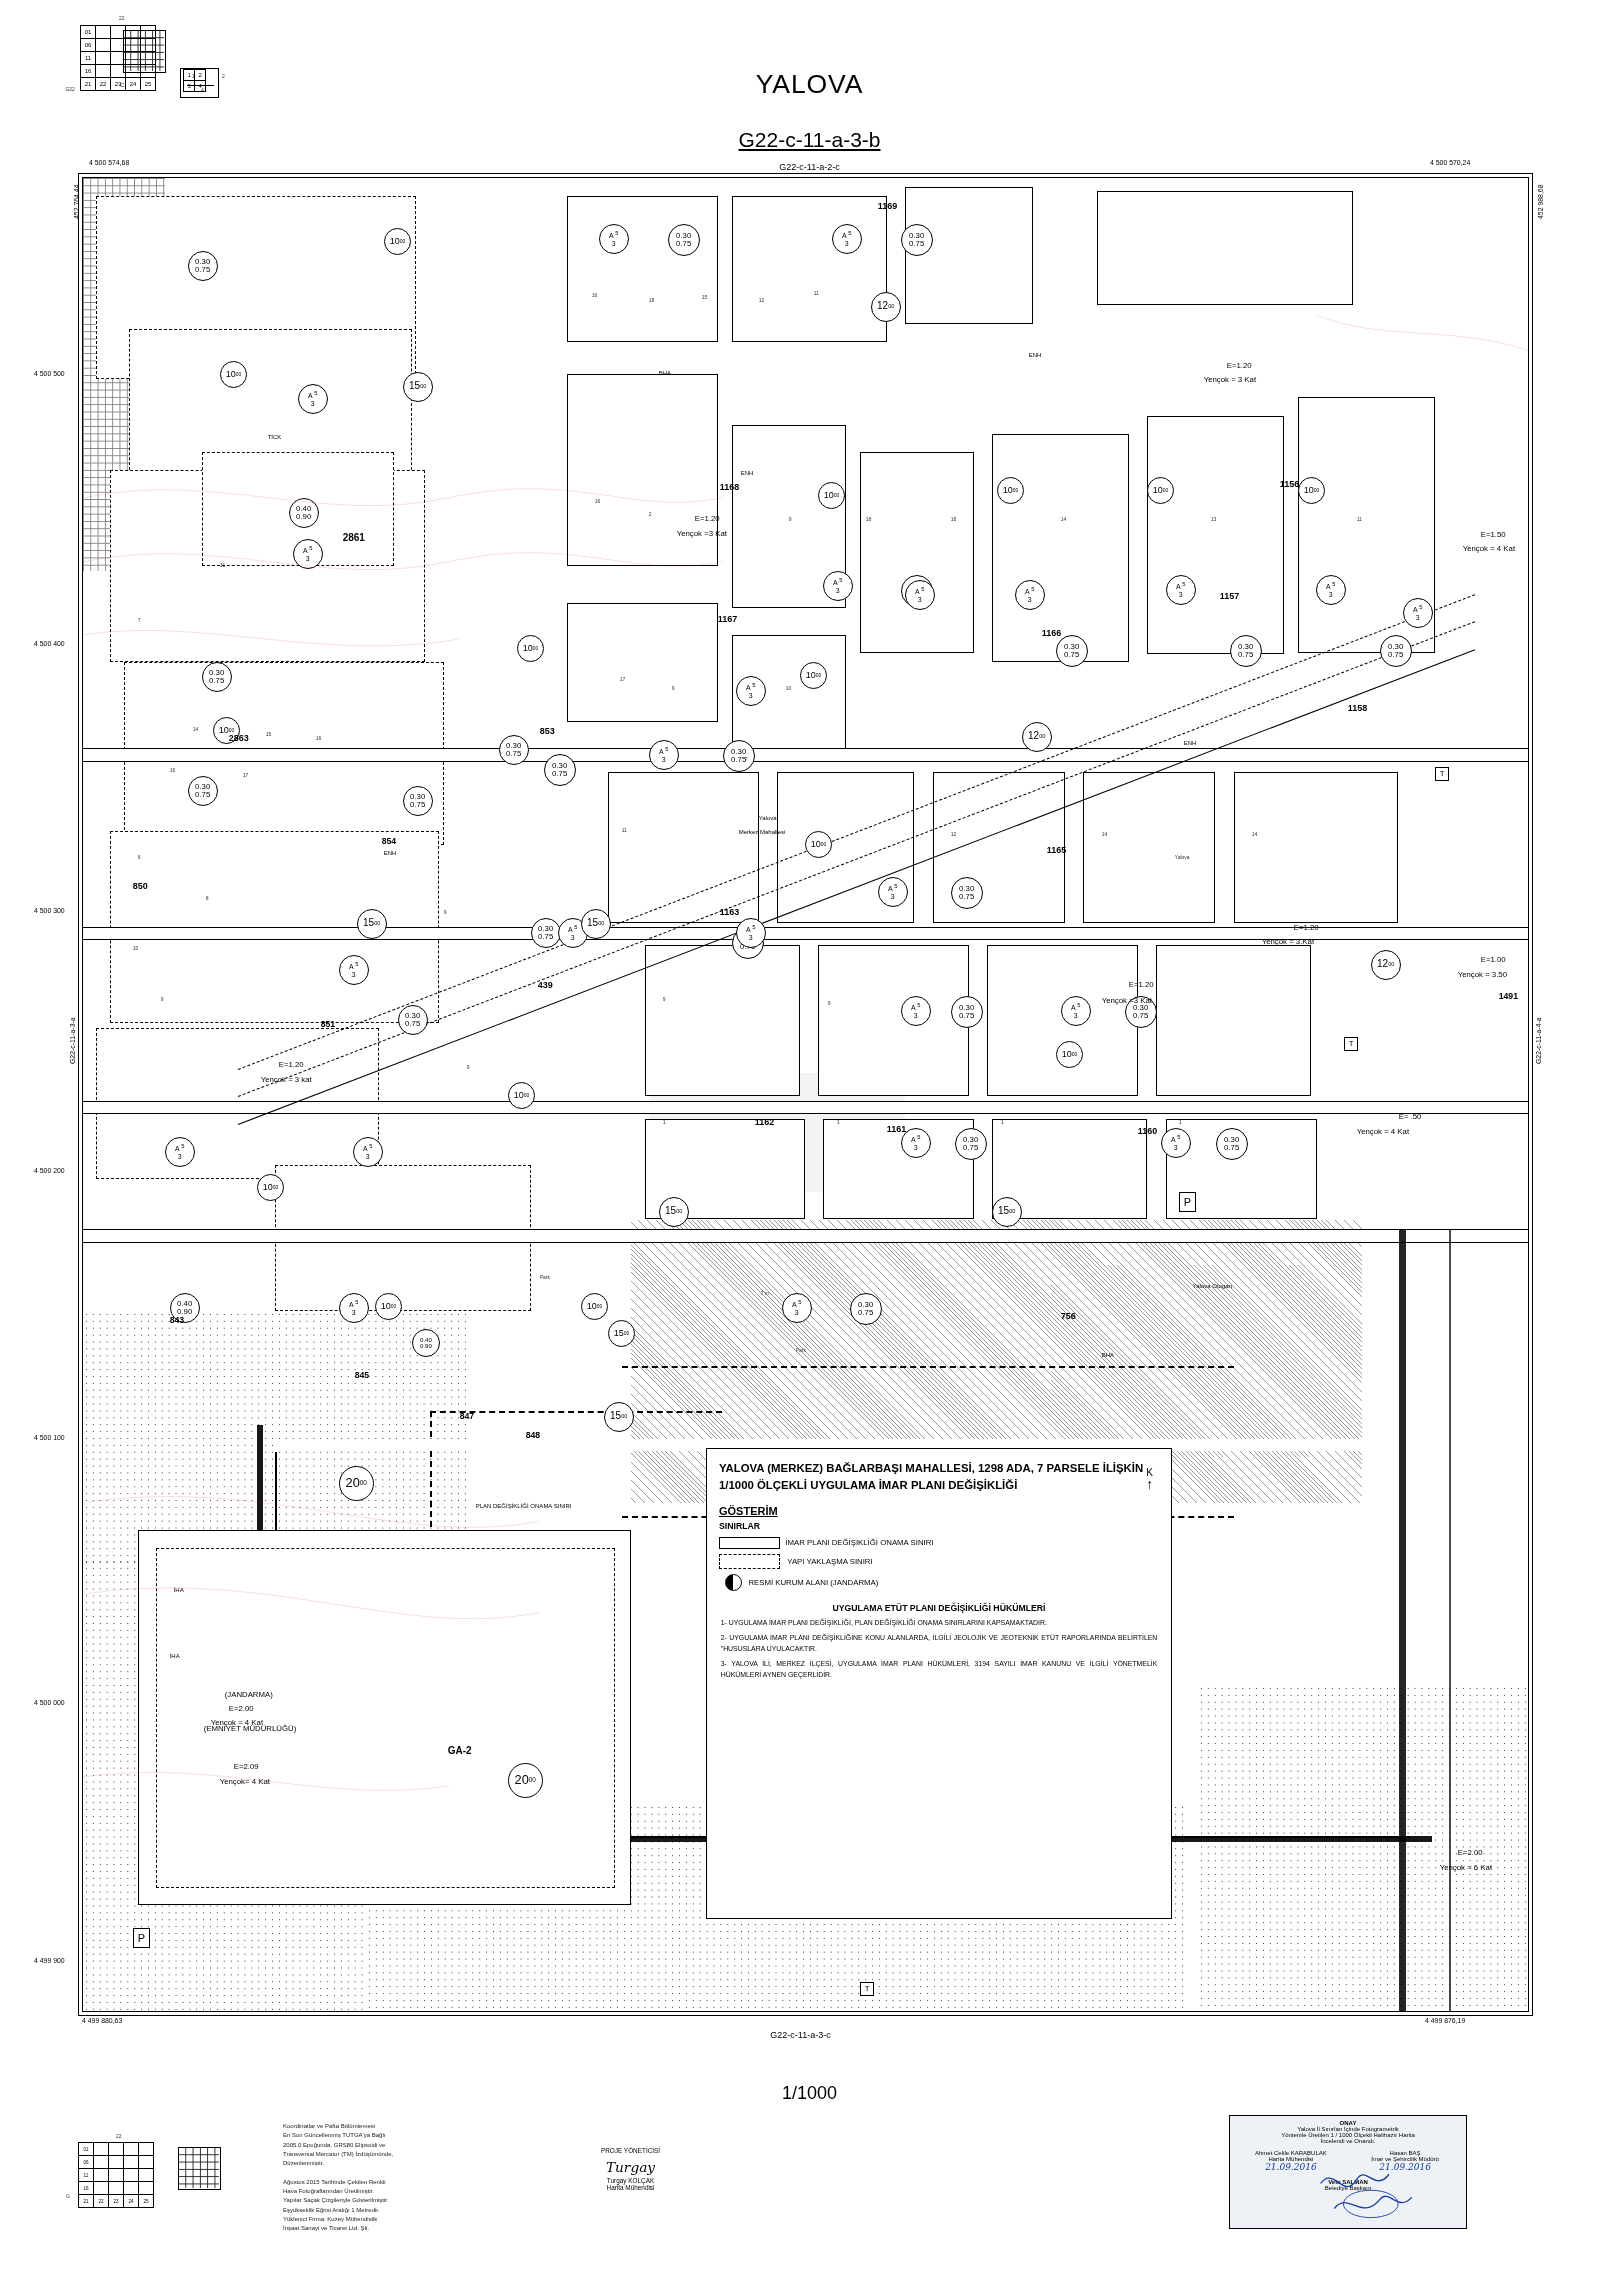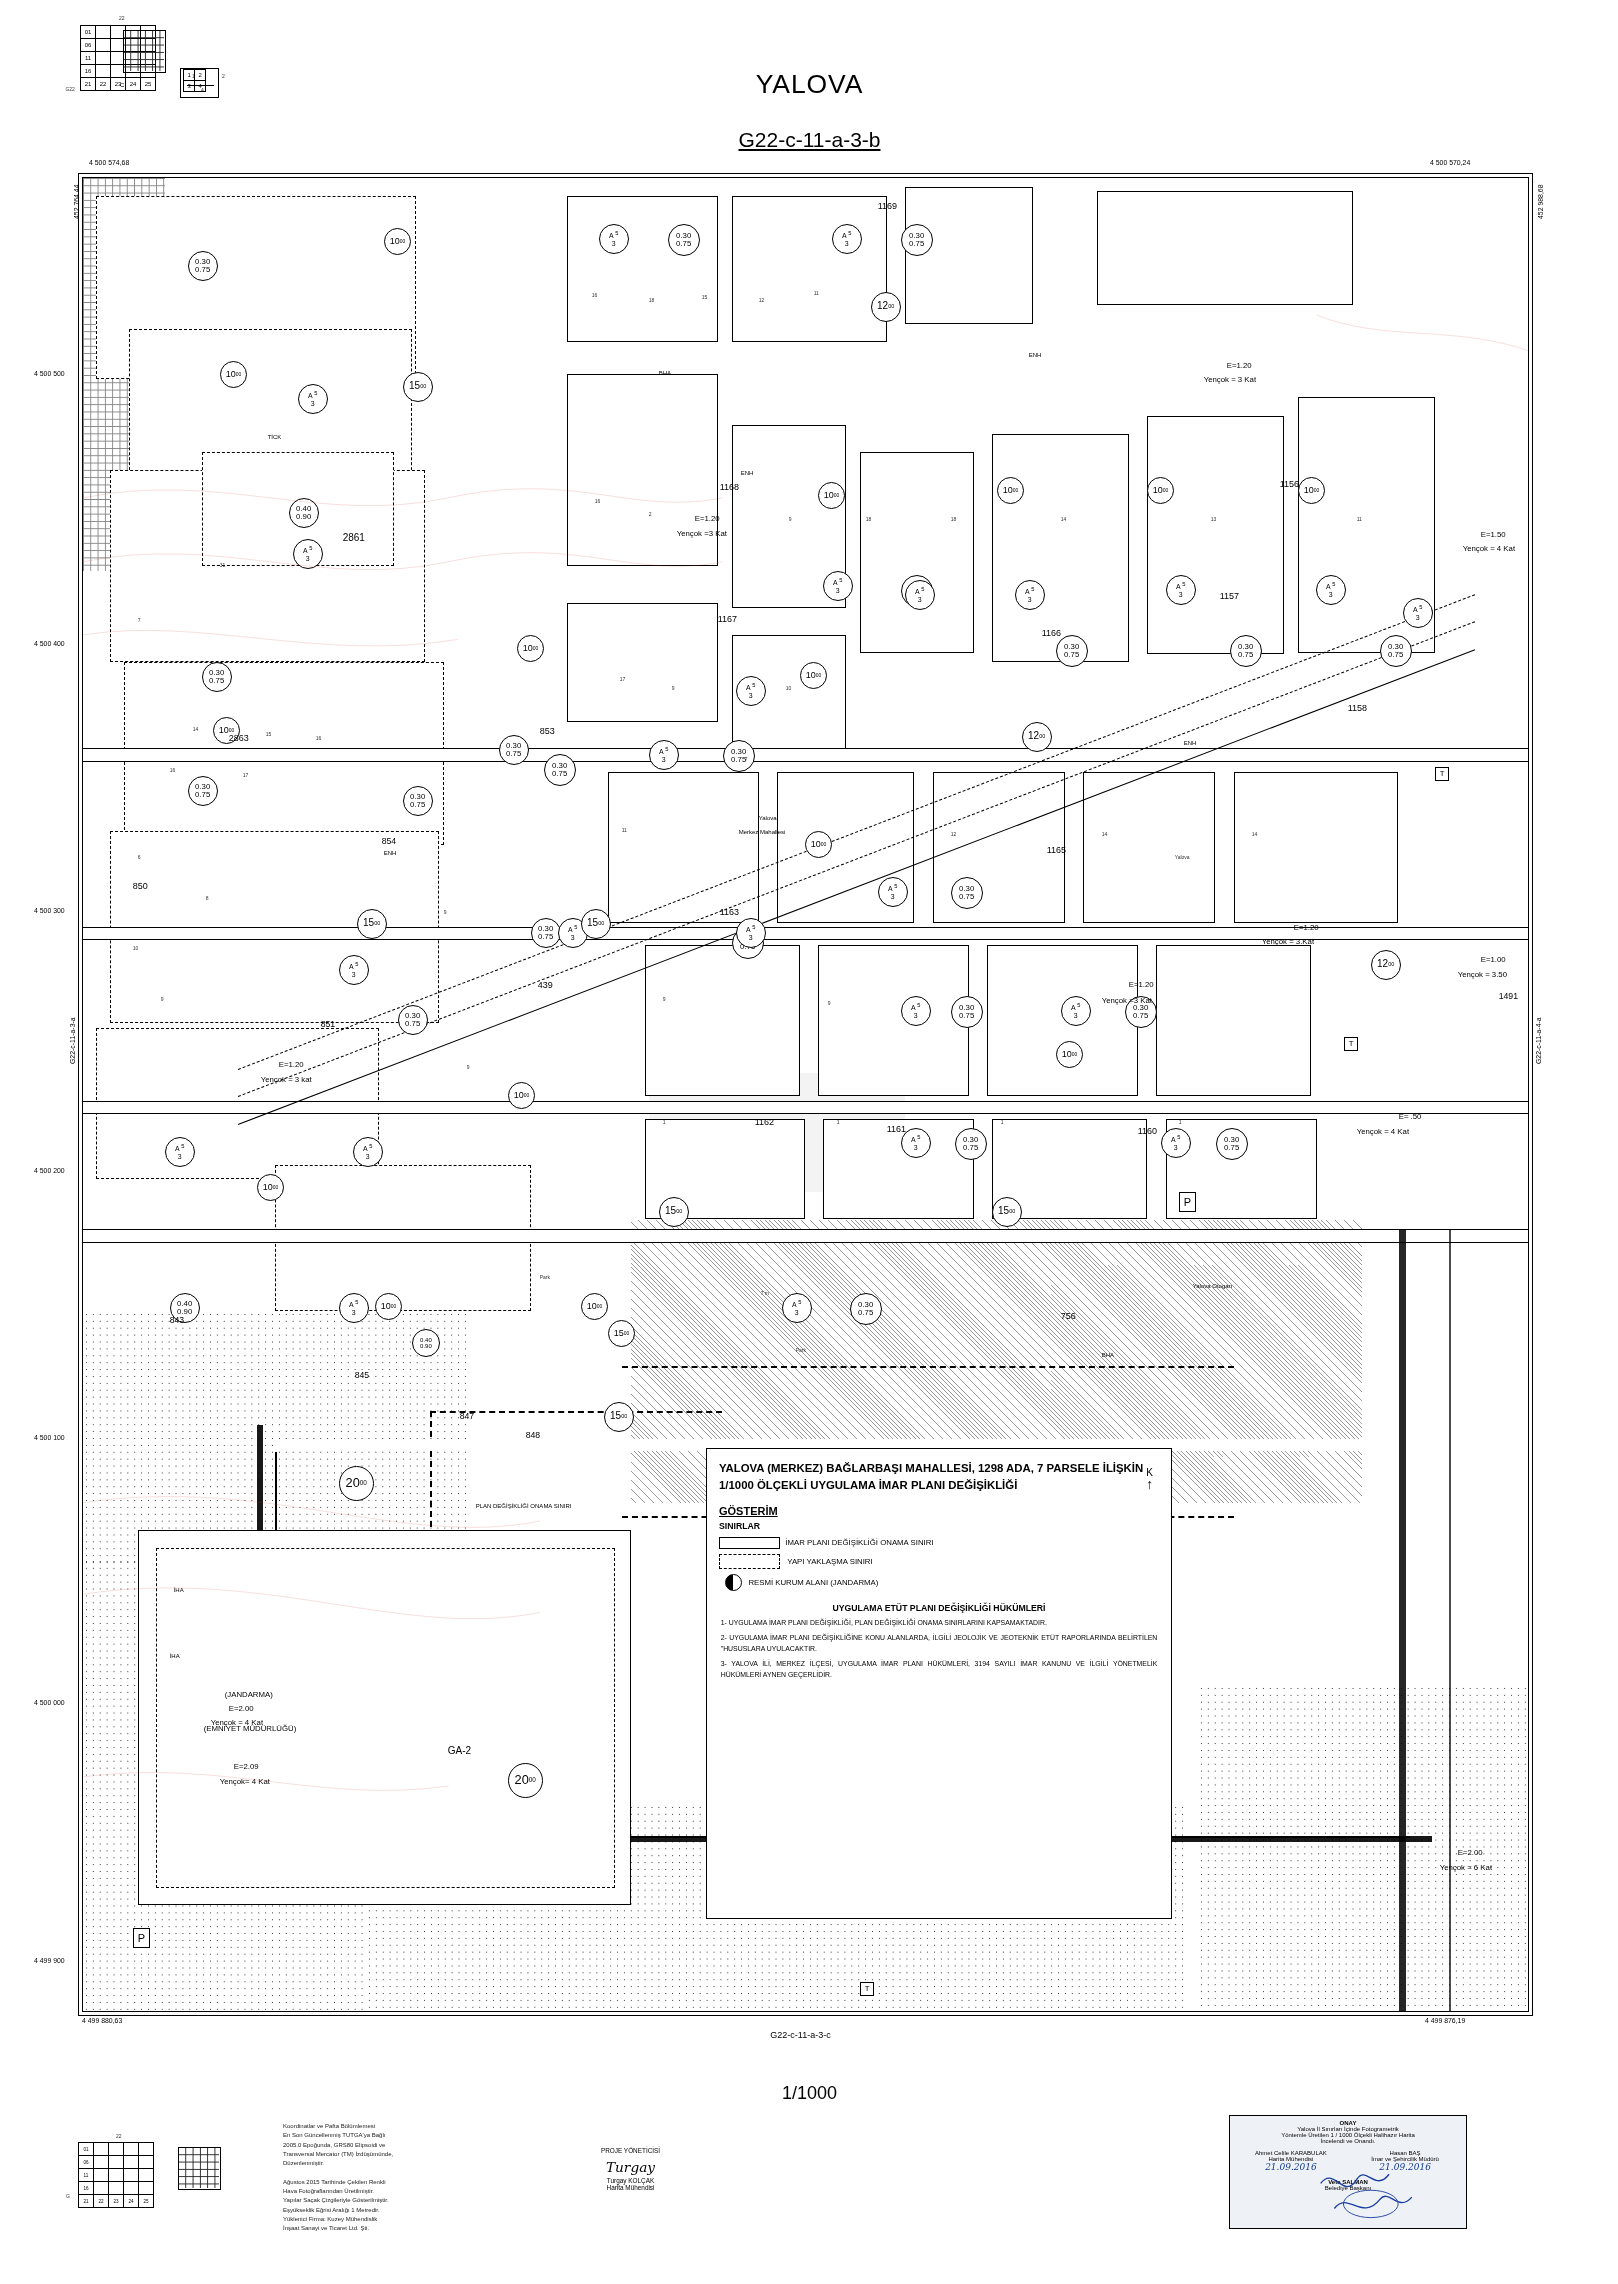--- a/index.html
+++ b/index.html
@@ -34,21 +34,21 @@
   .blk{position:absolute;box-sizing:border-box;}
   .parcel{position:absolute;box-sizing:border-box;border:0.7px solid #000;background:#fff;}
   .parcel.dash{border-style:dashed;}
   .road{position:absolute;background:#fff;}
 
   .badge{position:absolute;border:0.7px solid #000;border-radius:50%;background:#fff;display:flex;align-items:center;justify-content:center;text-align:center;font-size:7.8px;line-height:1.05;}
   .badge .a{font-size:6.9px;}
   .lbl{position:absolute;font-size:7.8px;white-space:nowrap;}
   .lbl.sm{font-size:6px;}
   .lbl.xs{font-size:5px;color:#333;}
-  .lbl.b{font-weight:normal;}
+  .lbl.b{font-weight:bold;}
   .thickdash{position:absolute;border-top:2.7px dashed #000;}
 
   
   .coord{position:absolute;font-size:6.9px;}
   .coord.vert{transform:rotate(-90deg);transform-origin:left top;white-space:nowrap;}
 
   
   .legend{position:absolute;left:706px;top:1448px;width:466px;height:471px;border:1.4px solid #000;background:#fff;padding:0;box-sizing:border-box;}
   .legend h1{font-size:11.4px;margin:11px 12px 0 12px;line-height:1.45;font-weight:bold;}
   .legend h2{font-size:11px;margin:12px 12px 0.9px 12px;text-decoration:underline;font-weight:bold;}
@@ -140,20 +140,21 @@
       </table>
   </div>
   <div style="position:absolute;left:180px;top:68px;width:37px;height:28px;border:0.5px solid #000;"></div>
   <div style="position:absolute;left:187px;top:85px;border-top:0.5px solid #000;width:27px;"></div>
   <div class="lbl xs" style="left:192px;top:73px;">1</div>
   <div class="lbl xs" style="left:222px;top:73px;">2</div>
   <div class="lbl xs" style="left:201px;top:87px;">4</div>
 
   <div class="title-city">YALOVA</div>
   <div class="title-sheet">G22-c-11-a-3-b</div>
+  <div class="sheet-top-label">G22-c-11-a-2-c</div>
   <div class="sheet-bottom-label">G22-c-11-a-3-c</div>
   <div class="scale-label">1/1000</div>
 
   <div class="coord" style="left:89px;top:159px;">4 500 574,68</div>
   <div class="coord" style="left:1430px;top:159px;">4 500 570,24</div>
   <div class="coord" style="left:82px;top:2017px;">4 499 880,63</div>
   <div class="coord" style="left:1425px;top:2017px;">4 499 876,19</div>
 
   <div class="coord" style="left:34px;top:370px;">4 500 500</div>
   <div class="coord" style="left:34px;top:640px;">4 500 400</div>

